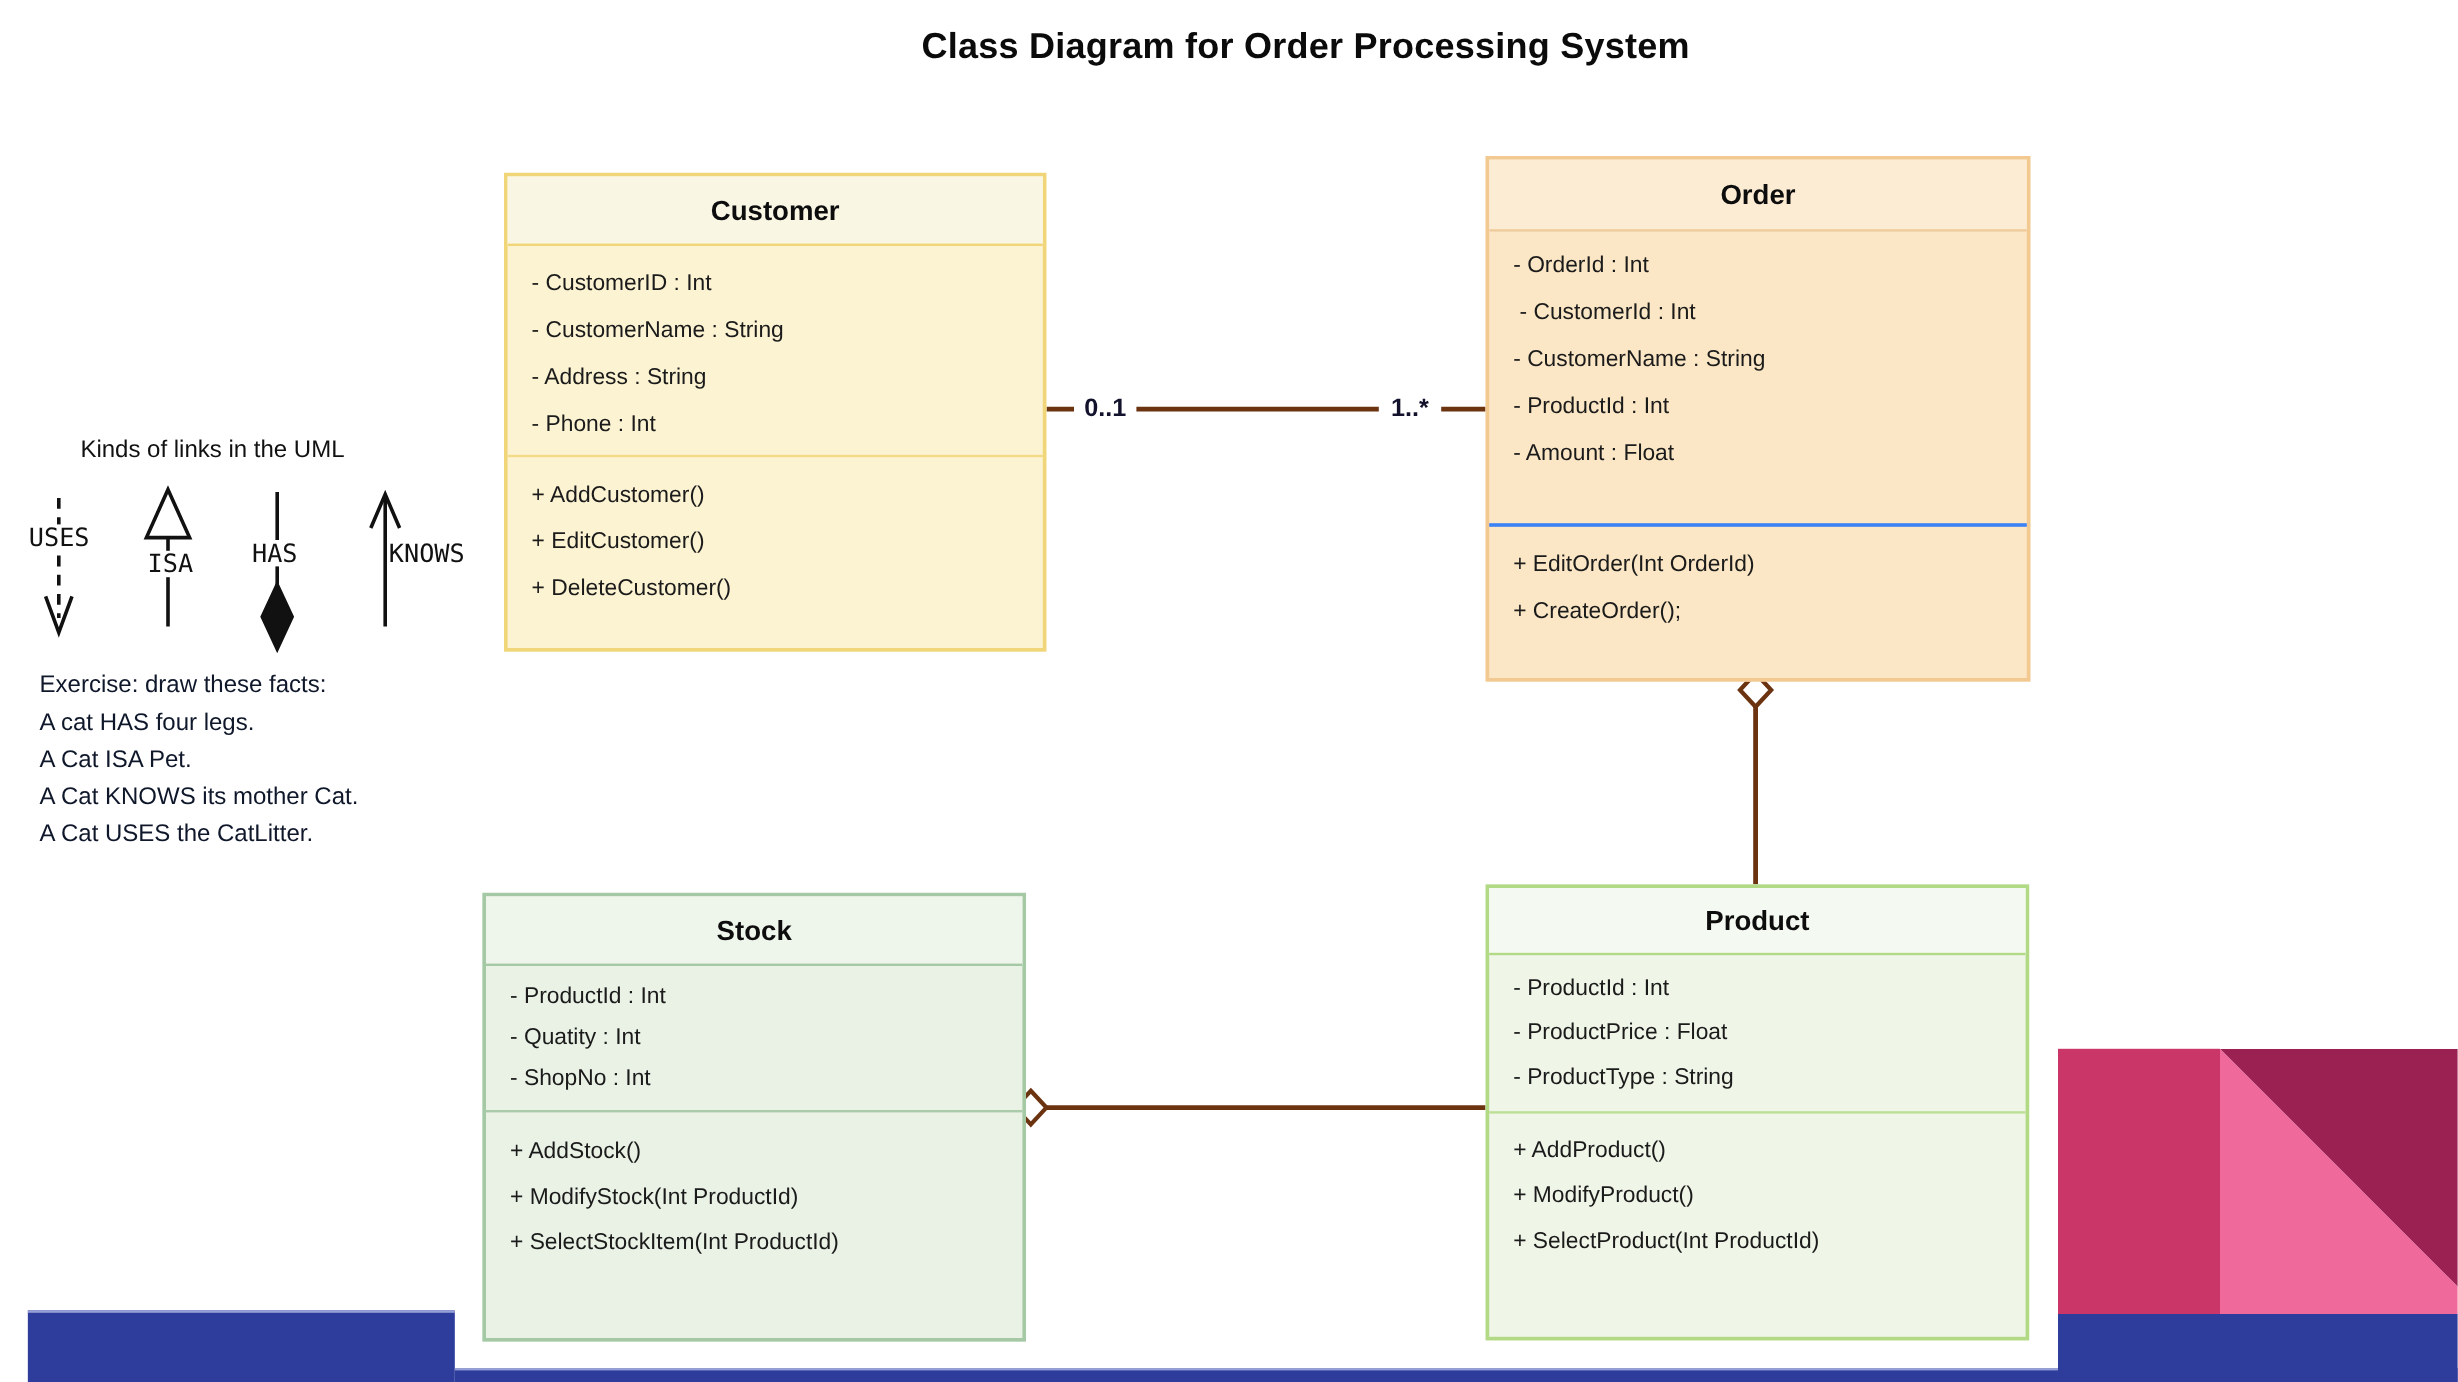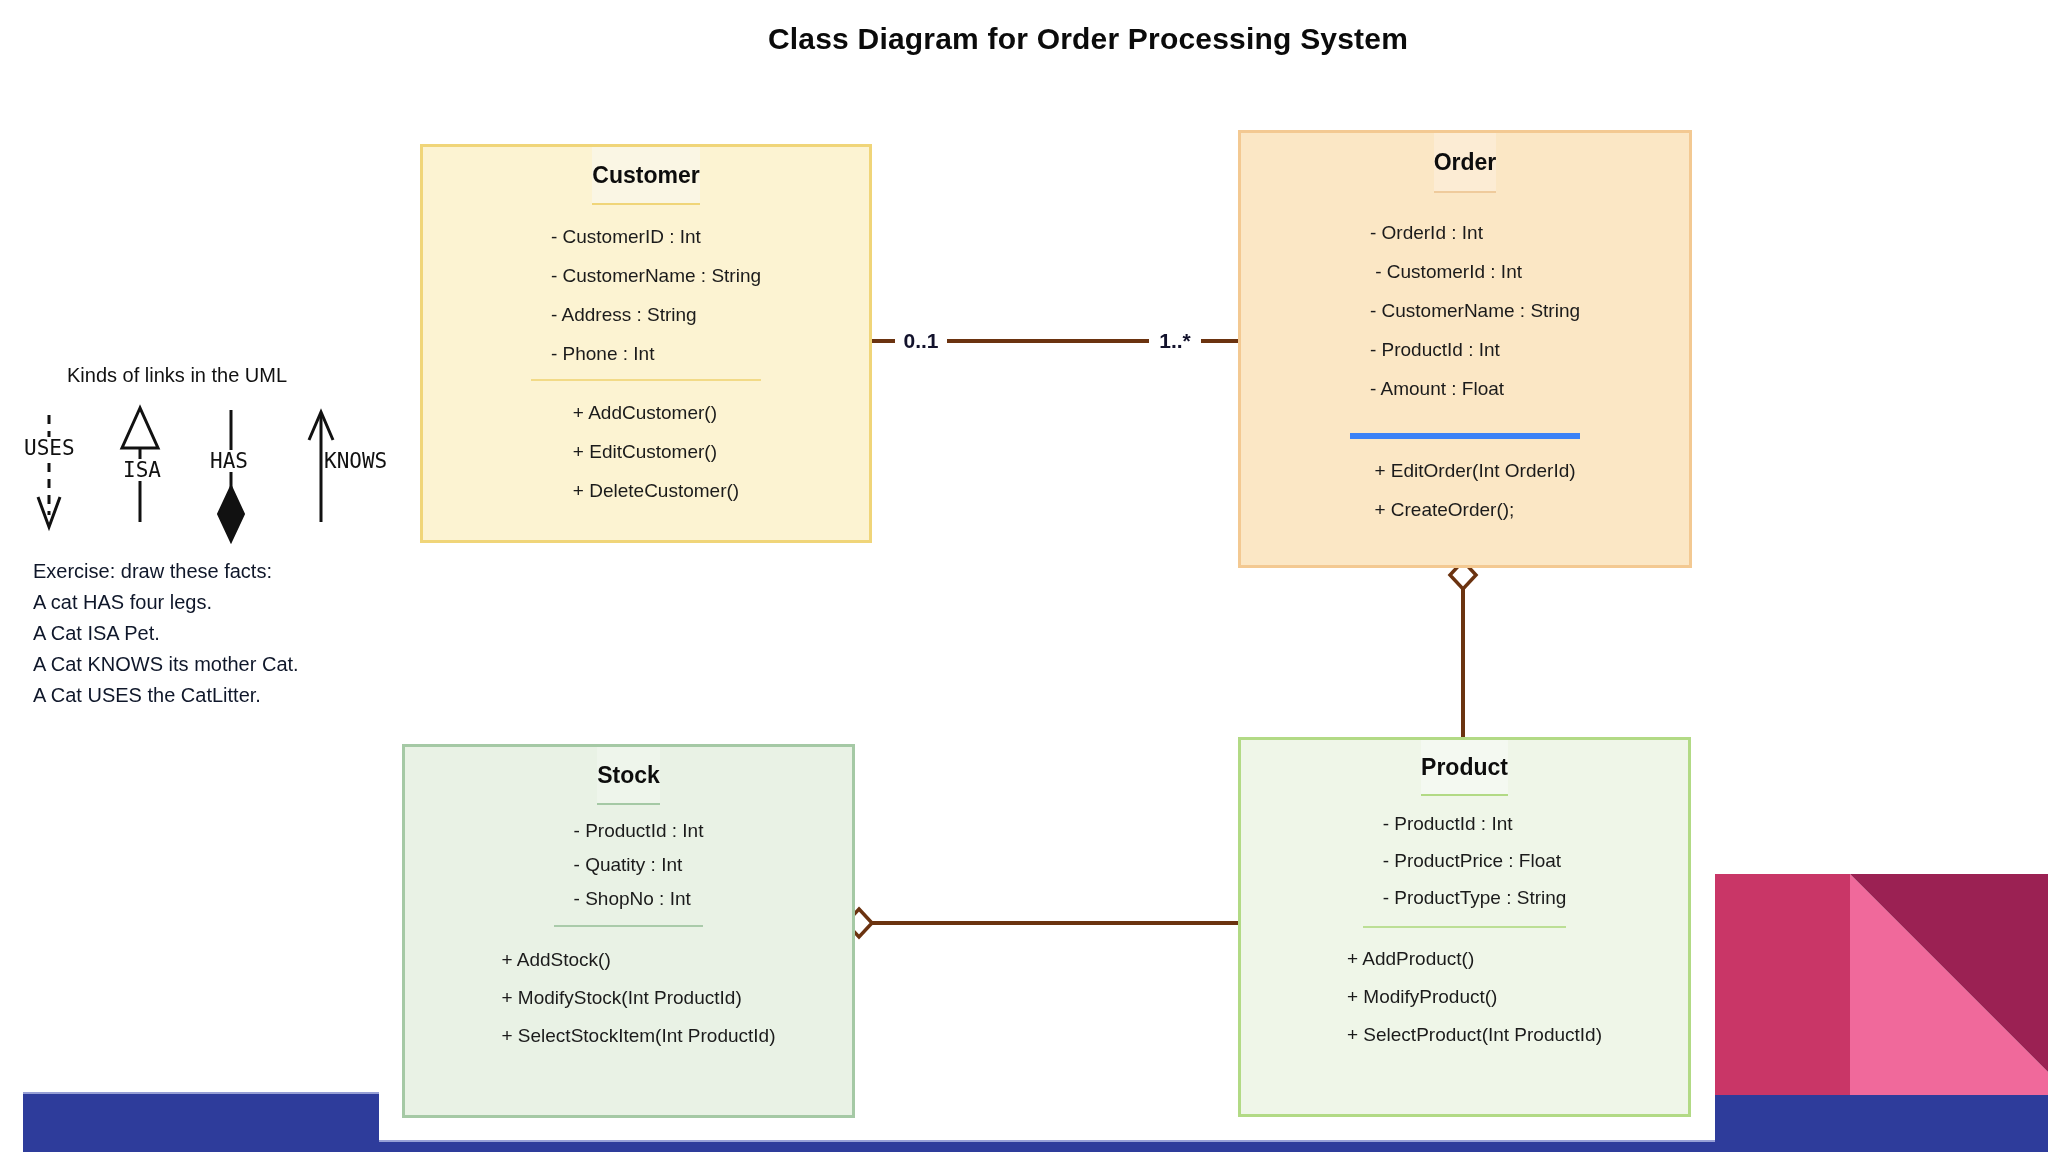--- a/index.html
+++ b/index.html
@@ -21,41 +21,41 @@
   .link-label{
     position:absolute;font-family:"DejaVu Sans Mono",monospace;font-size:21px;color:#111;
     background:#ffffff;padding:0 1px;line-height:22px;
   }
   .lbl-uses{left:0;top:437px;}
   .lbl-isa{left:99px;top:459px;}
   .lbl-has{left:186px;top:450px;}
   .lbl-knows{left:300px;top:450px;}
   .exercise{position:absolute;left:10px;top:556px;font-size:20px;line-height:31px;color:#0f172a;}
   
-  .class-box{position:absolute;box-sizing:border-box;display:flex;flex-direction:column;align-items:center;}
+  .class-box{position:absolute;box-sizing:border-box;display:flex;flex-direction:column;}
   .cb-title{
     text-align:center;font-weight:bold;font-size:23px;color:#0d0d0d;
     display:flex;align-items:center;justify-content:center;flex:0 0 auto;
   }
   .cb-section{box-sizing:border-box;}
   .cb-row{padding-left:20px;white-space:pre;font-size:19px;color:#1b1b1b;}
   .cb-customer{left:397px;top:144px;width:452px;height:399px;
     background:var(--customer-bg,#fcf3d2);border:3px solid var(--customer-border,#f0d579);}
   .cb-customer .cb-title{height:56px;background:var(--customer-header-bg,#faf6e4);
     border-bottom:2px solid var(--customer-border,#f0d579);}
   .cb-customer .cb-attrs{height:176px;padding-top:12px;border-bottom:2px solid #f2da87;}
   .cb-customer .cb-attrs .cb-row{line-height:39px;}
   .cb-customer .cb-methods{padding-top:12px;}
   .cb-customer .cb-methods .cb-row{line-height:39px;}
 
   .cb-order{left:1215px;top:130px;width:454px;height:438px;
     background:var(--order-bg,#fbe7c5);border:3px solid var(--order-border,#f3c992);}
   .cb-order .cb-title{height:58px;background:var(--order-header-bg,#fcecd4);
     border-bottom:2px solid #efcb9c;}
-  .cb-order .cb-attrs{height:246px;padding-top:20px;border-bottom:6px solid #3b82f6;}
+  .cb-order .cb-attrs{height:246px;padding-top:9px;border-bottom:3px solid #3b82f6;}
   .cb-order .cb-attrs .cb-row{line-height:39px;}
   .cb-order .cb-methods{padding-top:12px;}
   .cb-order .cb-methods .cb-row{line-height:39px;}
 
   .cb-stock{left:379px;top:744px;width:453px;height:374px;
     background:var(--stock-bg,#e9f2e5);border:3px solid var(--stock-border,#a5c9a5);}
   .cb-stock .cb-title{height:56px;background:var(--stock-header-bg,#eef5eb);
     border-bottom:2px solid var(--stock-border,#a5c9a5);}
   .cb-stock .cb-attrs{height:122px;padding-top:9px;border-bottom:2px solid #aacbaa;}
   .cb-stock .cb-attrs .cb-row{line-height:34px;}

